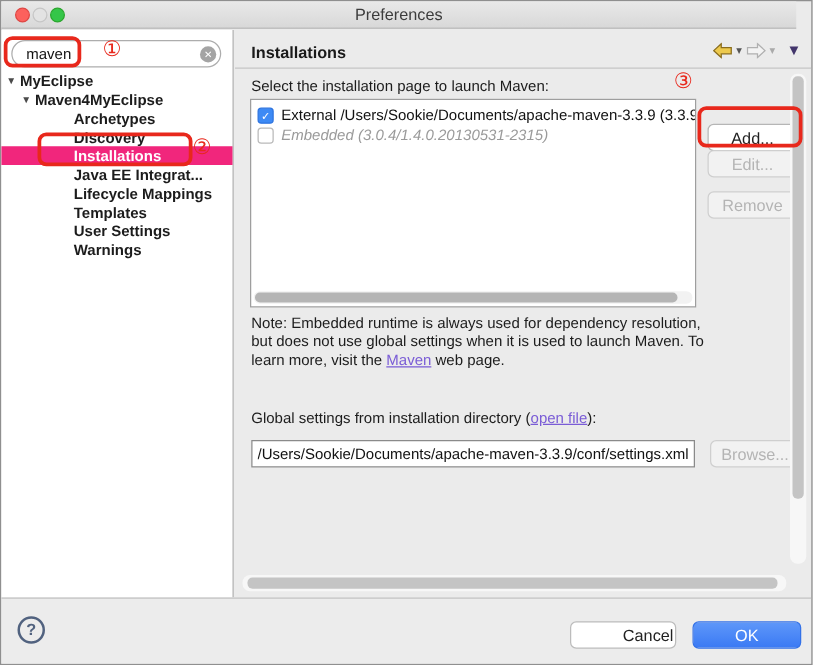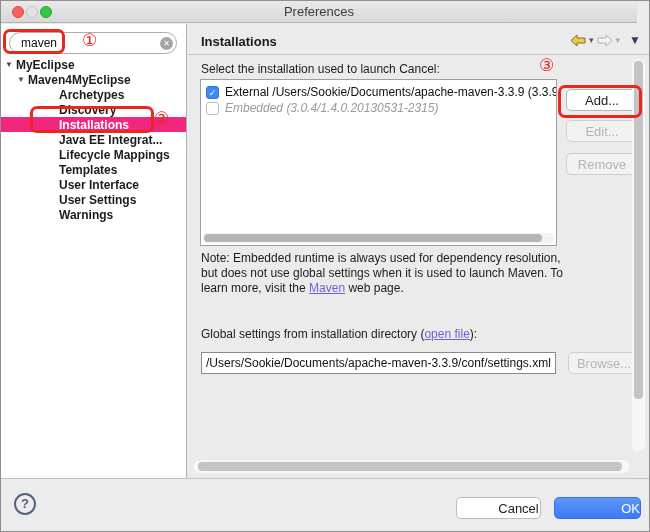--- a/index.html
+++ b/index.html
@@ -59,21 +59,21 @@
   .list-hscroll { position:absolute; left:2px; right:2px; bottom:2px; height:10px;
                   background:#f2f2f2; border-radius:5px; }
   .list-hscroll .thumb { position:absolute; left:1px; top:1px; width:338px; height:8px;
                          background:#b5b5b5; border-radius:4px; }
 
   .btncol .btn { position:absolute; left:378px; width:72px; height:22px;
                  border-radius:5px; font-size:13px;
                  font-family:"Liberation Sans","DejaVu Sans",sans-serif; }
   .btn { background:#ffffff; border:1px solid #b6b6b6; color:#222; }
   .btn:disabled, .btn.disabled { background:#f2f2f2; border:1px solid #cfcfcf; color:#b4b4b4; }
-  #btn-add    { top:65px; }
+  #btn-add    { top:75px; }
   #btn-edit   { top:96px; }
   #btn-remove { top:129px; }
 
   .note { position:absolute; top:227px; left:13px; width:366px; font-size:12px;
           line-height:15px; color:#1c1c1c; }
   a.lnk { color:#7a5cd6; text-decoration:underline; cursor:pointer; }
 
   .gs-label { position:absolute; top:303px; left:13px; font-size:12px; color:#1c1c1c; }
   .gs-field { position:absolute; top:328px; left:13px; width:355px; height:22px;
               border:1px solid #8a8a8a; background:#fff; font-size:12px; padding:0 4px;
@@ -93,21 +93,21 @@
   
   .footer { position:absolute; left:0; right:0; bottom:0; height:53px;
             background:#ececec; border-top:1px solid #c2c2c2; }
   .help { position:absolute; left:13px; top:14px; width:22px; height:22px; border-radius:50%;
           background:#ececec; border:2px solid #51627f; color:#51627f; font-size:13px;
           font-weight:bold; line-height:18px; text-align:center; }
   .fbtn { position:absolute; top:18px; height:22px; border-radius:5px; font-size:13px;
           font-family:"Liberation Sans","DejaVu Sans",sans-serif; }
   #btn-cancel { left:455px; width:85px; background:#fff; border:1px solid #bcbcbc; color:#222;padding-left:40px; }
   #btn-ok { left:553px; width:87px; background:linear-gradient(#5e97f9,#3b7af4);
-            border:1px solid #3472e8; color:#fff;text-align:right; }
+            border:1px solid #3472e8; color:#fff; }
 
   
   .ann-rect { position:absolute; border:3px solid #e8281c; border-radius:7px;
               pointer-events:none; }
   .ann-num { position:absolute; color:#e8281c; font-size:17px; line-height:17px;
              font-family:"DejaVu Sans",sans-serif; pointer-events:none; }
   #ann-r1 { left:2px;   top:28px;  width:62px;  height:25px; }
   #ann-n1 { left:81px;  top:31px; }
   #ann-r2 { left:29px;  top:105px; width:124px; height:27px; }
   #ann-n2 { left:153px; top:109px; }
@@ -150,23 +150,20 @@
       <div class="trow lvl2">
           <span>Java EE Integrat...</span>
         </div>
       <div class="trow lvl2">
           <span>Lifecycle Mappings</span>
         </div>
       <div class="trow lvl2">
           <span>Templates</span>
         </div>
       <div class="trow lvl2">
-          <span>User Interface</span>
-        </div>
-      <div class="trow lvl2">
           <span>User Settings</span>
         </div>
       <div class="trow lvl2">
           <span>Warnings</span>
         </div>
     </div>
   </div>
 
   <div class="content">
     <div class="page-title">Installations</div>
@@ -178,21 +175,21 @@
       <span class="caret">▾</span>
       <svg width="16" height="13" viewBox="0 0 16 13">
           <path d="M15,6.5 L9,1 L9,4 L1,4 L1,9 L9,9 L9,12 Z" fill="#f3f3f3" stroke="#b0b0b0" stroke-width="1"></path>
         </svg>
       <span class="caret dim">▾</span>
       <span class="viewmenu">▼</span>
     </div>
 
     <div class="hsep"></div>
 
-    <div class="select-label">Select the installation used to launch Cancel:</div>
+    <div class="select-label">Select the installation page to launch Maven:</div>
 
     <div class="listbox">
       <div class="lrow ext">
         <span class="cb on">✓</span>
         <span>External /Users/Sookie/Documents/apache-maven-3.3.9 (3.3.9</span>
       </div>
       <div class="lrow emb">
         <span class="cb off"></span>
         <span>Embedded (3.0.4/1.4.0.20130531-2315)</span>
       </div>

